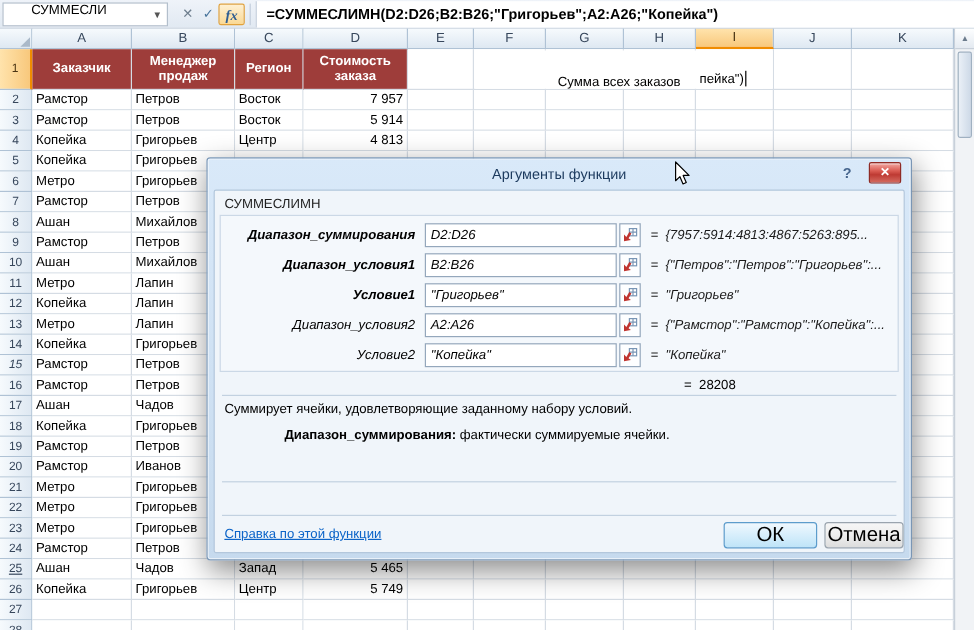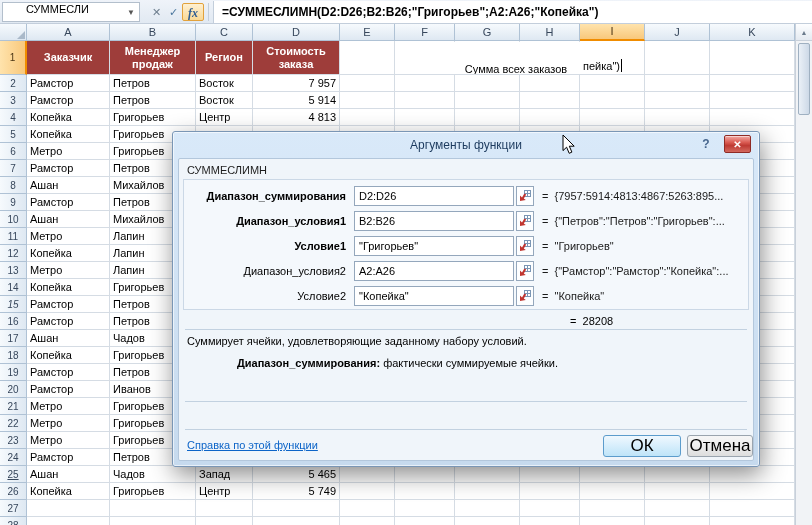--- a/index.html
+++ b/index.html
@@ -65,21 +65,21 @@
   .dlg-title { position:absolute; left:0; right:0; top:0; height:26px; text-align:center; line-height:26px;
     color:#1C3A5E; font-size:12px; }
   .dlg-help { position:absolute; top:5px; right:46px; color:#46658D; font-weight:bold; font-size:12px; width:14px; text-align:center; }
   .dlg-close { position:absolute; top:3px; right:8px; width:27px; height:18px;
     background:linear-gradient(#F2ABA5,#DA5B52 40%,#BE3A33 60%,#D3695E); border:1px solid #8F2B25; border-radius:2px;
     color:#fff; font-size:10px; font-weight:bold; text-align:center; line-height:17px; box-shadow:inset 0 1px 0 rgba(255,255,255,.5); }
   .dlg-body { position:absolute; left:5px; right:5px; top:26px; bottom:5px;
     background:#F0F5FA; border:1px solid #B3C7DC; border-radius:2px; }
   .dlg-fn { position:absolute; left:8px; top:5px; color:#1E1E1E; }
   .dlg-fields { position:absolute; left:4px; right:4px; top:20px; height:131px;
-    border:1px solid #CBD8E6; background:#F4F8FC; padding-top:3px; overflow:hidden; }
+    border:1px solid #CBD8E6; background:#F4F8FC; padding-top:3px; overflow:hidden;font-style:italic; }
   .f-row { height:25px; display:flex; align-items:center; }
   .f-label { width:170px; text-align:right; padding-right:8px; white-space:nowrap; overflow:hidden; }
   .f-label.req { font-weight:bold; }
   .f-input { width:160px; height:20px; background:#fff; border:1px solid #94A7BC; padding:0 4px; line-height:18px; }
   .f-pick { width:18px; height:20px; margin-left:2px; border:1px solid #94A7BC; background:#FDFEFF;
     display:flex; align-items:center; justify-content:center; }
   .f-res { flex:1; margin-left:8px; color:#1A1A1A; white-space:pre; overflow:hidden; }
   .dlg-total { position:absolute; left:360px; top:156px; white-space:pre;margin-left:31px; }
   .dlg-sep { position:absolute; left:6px; right:6px; height:1px; background:#C2D1E0; }
   .sep1 { top:170px; } .sep2 { top:242px; } .sep3 { top:270px; }

